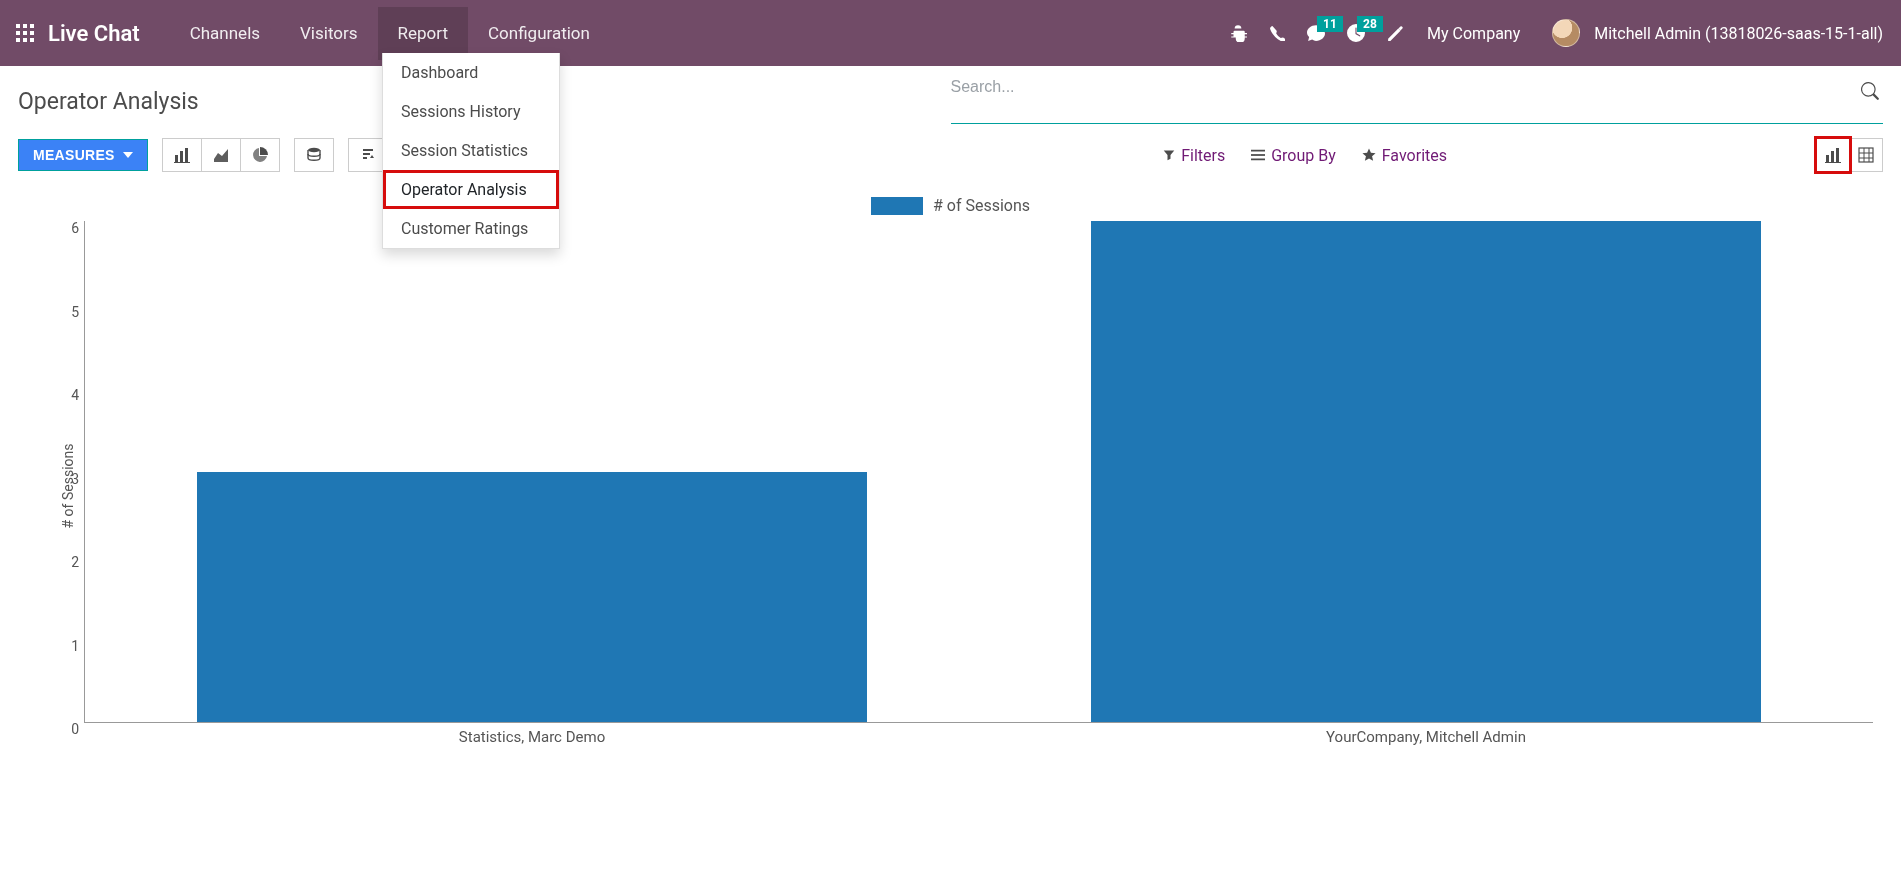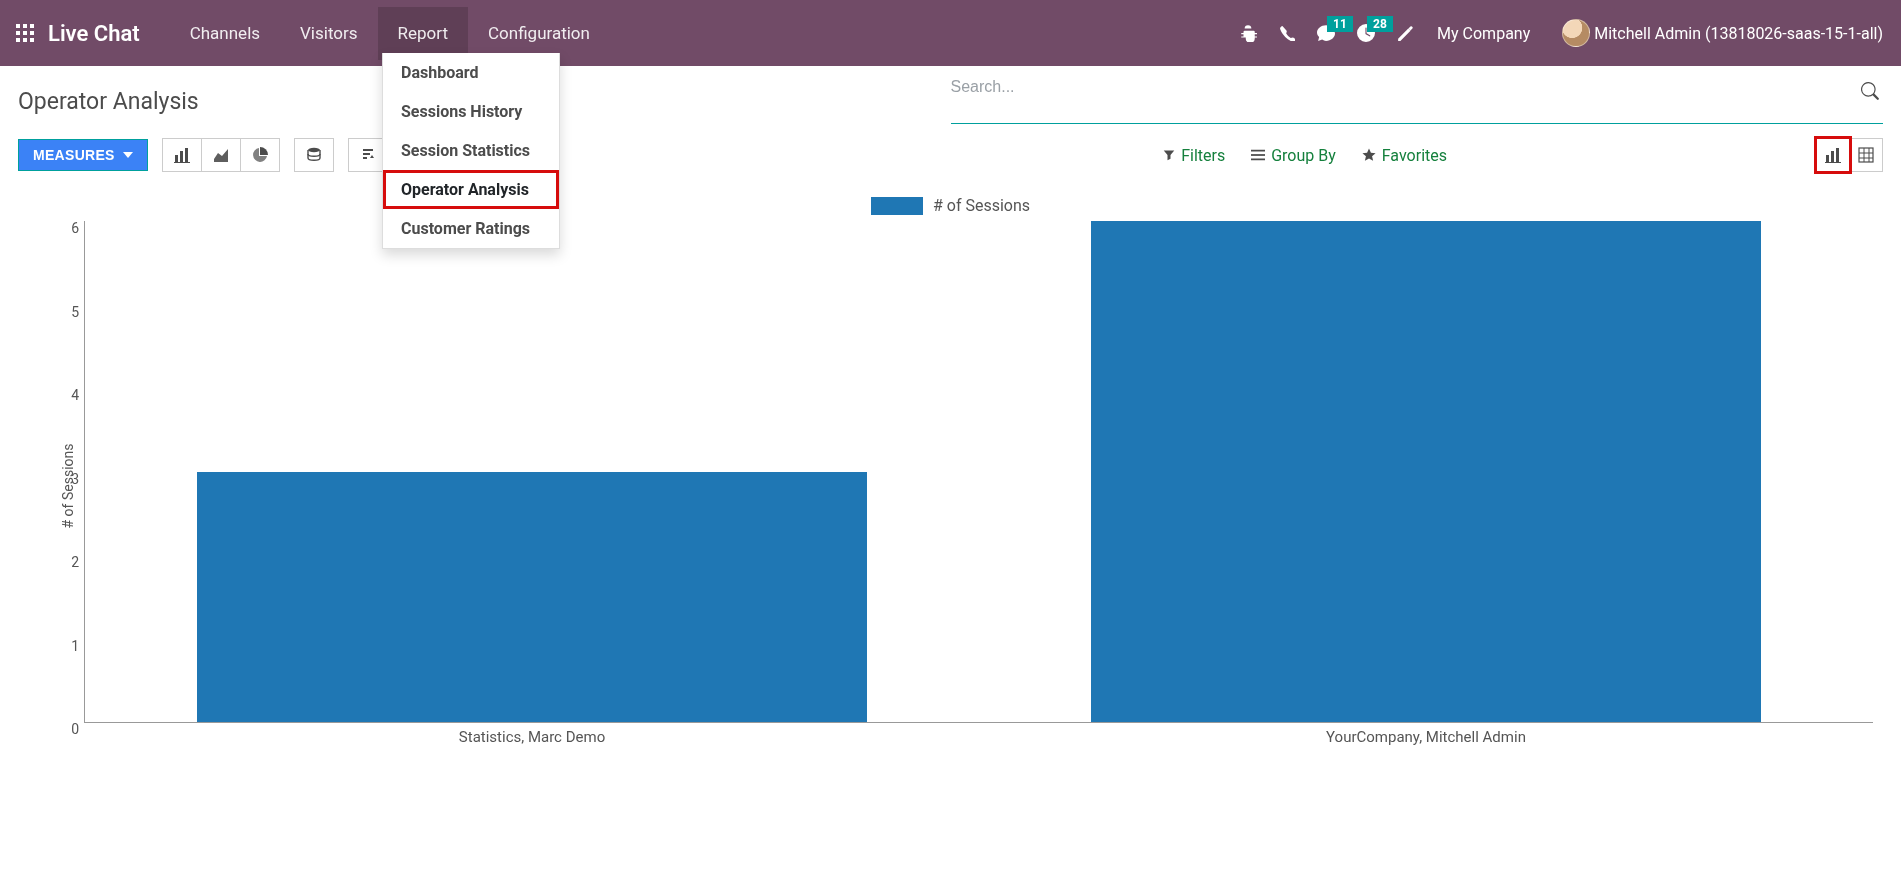--- a/index.html
+++ b/index.html
@@ -10,45 +10,45 @@
   .apps-icon svg { fill:#fff; }
   .brand { font-size: 22px; font-weight: 600; margin: 0 30px 0 8px; cursor:pointer; }
   .nav-item { padding: 0 20px; height:53px; display:flex; align-items:center; cursor:pointer; color: rgba(255,255,255,0.9); }
   .nav-item.active { background: #5f3f56; }
   .topbar-spacer { flex:1; }
   .systray { display:flex; align-items:center; gap:22px; padding-right:8px; }
   .sys-icon { position:relative; cursor:pointer; display:flex; align-items:center; }
   .sys-icon svg { fill:#fff; }
   .badge { position:absolute; top:-8px; left:10px; background:#00A09D; color:#fff; font-size:12px; font-weight:700; padding:1px 6px; border-radius:0; }
   .company { color:#fff; font-size:16px; cursor:pointer; }
-  .user { display:flex; align-items:center; gap:4px; cursor:pointer; margin-left:10px;justify-content:flex-end; }
+  .user { display:flex; align-items:center; gap:14px; cursor:pointer; margin-left:10px;justify-content:flex-end; }
   .avatar { width:28px; height:28px; border-radius:50%; background: radial-gradient(circle at 35% 30%, #f3d7b8 0 40%, #b58b63 42% 100%); border:1px solid rgba(255,255,255,0.4); }
   .username { color:#fff; font-size:16px; white-space:nowrap; }
   
-  .dropdown { position:absolute; top:53px; left:382px; width:178px; background:#fff; border:1px solid #ddd; border-top:none; box-shadow:0 6px 12px rgba(0,0,0,0.15); z-index:100;font-weight:bold; }
+  .dropdown { position:absolute; top:53px; left:382px; width:178px; background:#fff; border:1px solid #ddd; border-top:none; box-shadow:0 6px 12px rgba(0,0,0,0.15); z-index:100; }
   .dropdown-item { padding:10px 18px; font-size:16px; color:#4c4c4c; cursor:pointer; }
   .dropdown-item.highlight { outline:3px solid #d60c0c; outline-offset:-3px; color:#212529; }
   
   .control-panel { padding: 12px 18px 0 18px; }
   .cp-row1 { display:flex; align-items:center; }
   .page-title { font-size:23px; color:#4c4c4c; flex:1; }
   .search-wrap { flex:1; display:flex; align-items:flex-start; border-bottom:1px solid #00A09D; padding-bottom:16px; }
   .search-input { flex:1; border:none; outline:none; font-size:16px; color:#333; }
   .search-input::placeholder { color:#9aa0a6; }
   .search-btn { background:none; border:none; cursor:pointer; padding:4px; }
   .cp-row2 { display:flex; align-items:center; margin-top:14px; }
   .measures-btn { background:#3b82f6; border:1px solid #00A09D; color:#fff; font-weight:700; font-size:14px; padding:7px 14px; display:flex; align-items:center; gap:8px; cursor:pointer; letter-spacing:0.3px; }
   .caret-down { width:0; height:0; border-left:5px solid transparent; border-right:5px solid transparent; border-top:6px solid #fff; }
   .chart-type-group { display:flex; margin-left:14px; gap:0; }
   .ct-btn { width:40px; height:34px; border:1px solid #ccc; background:#fff; display:flex; align-items:center; justify-content:center; cursor:pointer; color:#4c4c4c; margin-left:-1px; }
   .ct-btn:first-child { margin-left:0; }
   .ct-btn.sep { margin-left:14px; }
   .ct-btn svg { fill:#4c4c4c; }
   .cp-mid-spacer { flex:1; }
-  .filter-group { display:flex; gap:26px; align-items:flex-start; font-size:16px; color:#15803d; margin-right: 370px; }
+  .filter-group { display:flex; gap:26px; align-items:flex-start; font-size:16px; color:#701a75; margin-right: 370px; }
   .fg-item { display:flex; align-items:center; gap:6px; cursor:pointer; }
   .fg-item svg { fill:#4c4c4c; }
   .view-switch { display:flex; }
   .vs-btn { width:34px; height:34px; border:1px solid #ccc; background:#fff; display:flex; align-items:center; justify-content:center; cursor:pointer; color:#4c4c4c; margin-left:-1px; }
   .vs-btn.active { outline:3px solid #d60c0c; outline-offset:-1px; position:relative; z-index:1; }
   
   .chart-wrap { position:relative; margin-top:18px; padding:0 18px; }
   .legend { display:flex; justify-content:center; align-items:center; gap:10px; padding:6px 0; font-size:16px; color:#555; }
   .legend-swatch { width:52px; height:18px; background:#1f77b4; }
   .plot { position:relative; height:530px; margin-left:44px; margin-right:10px; }

